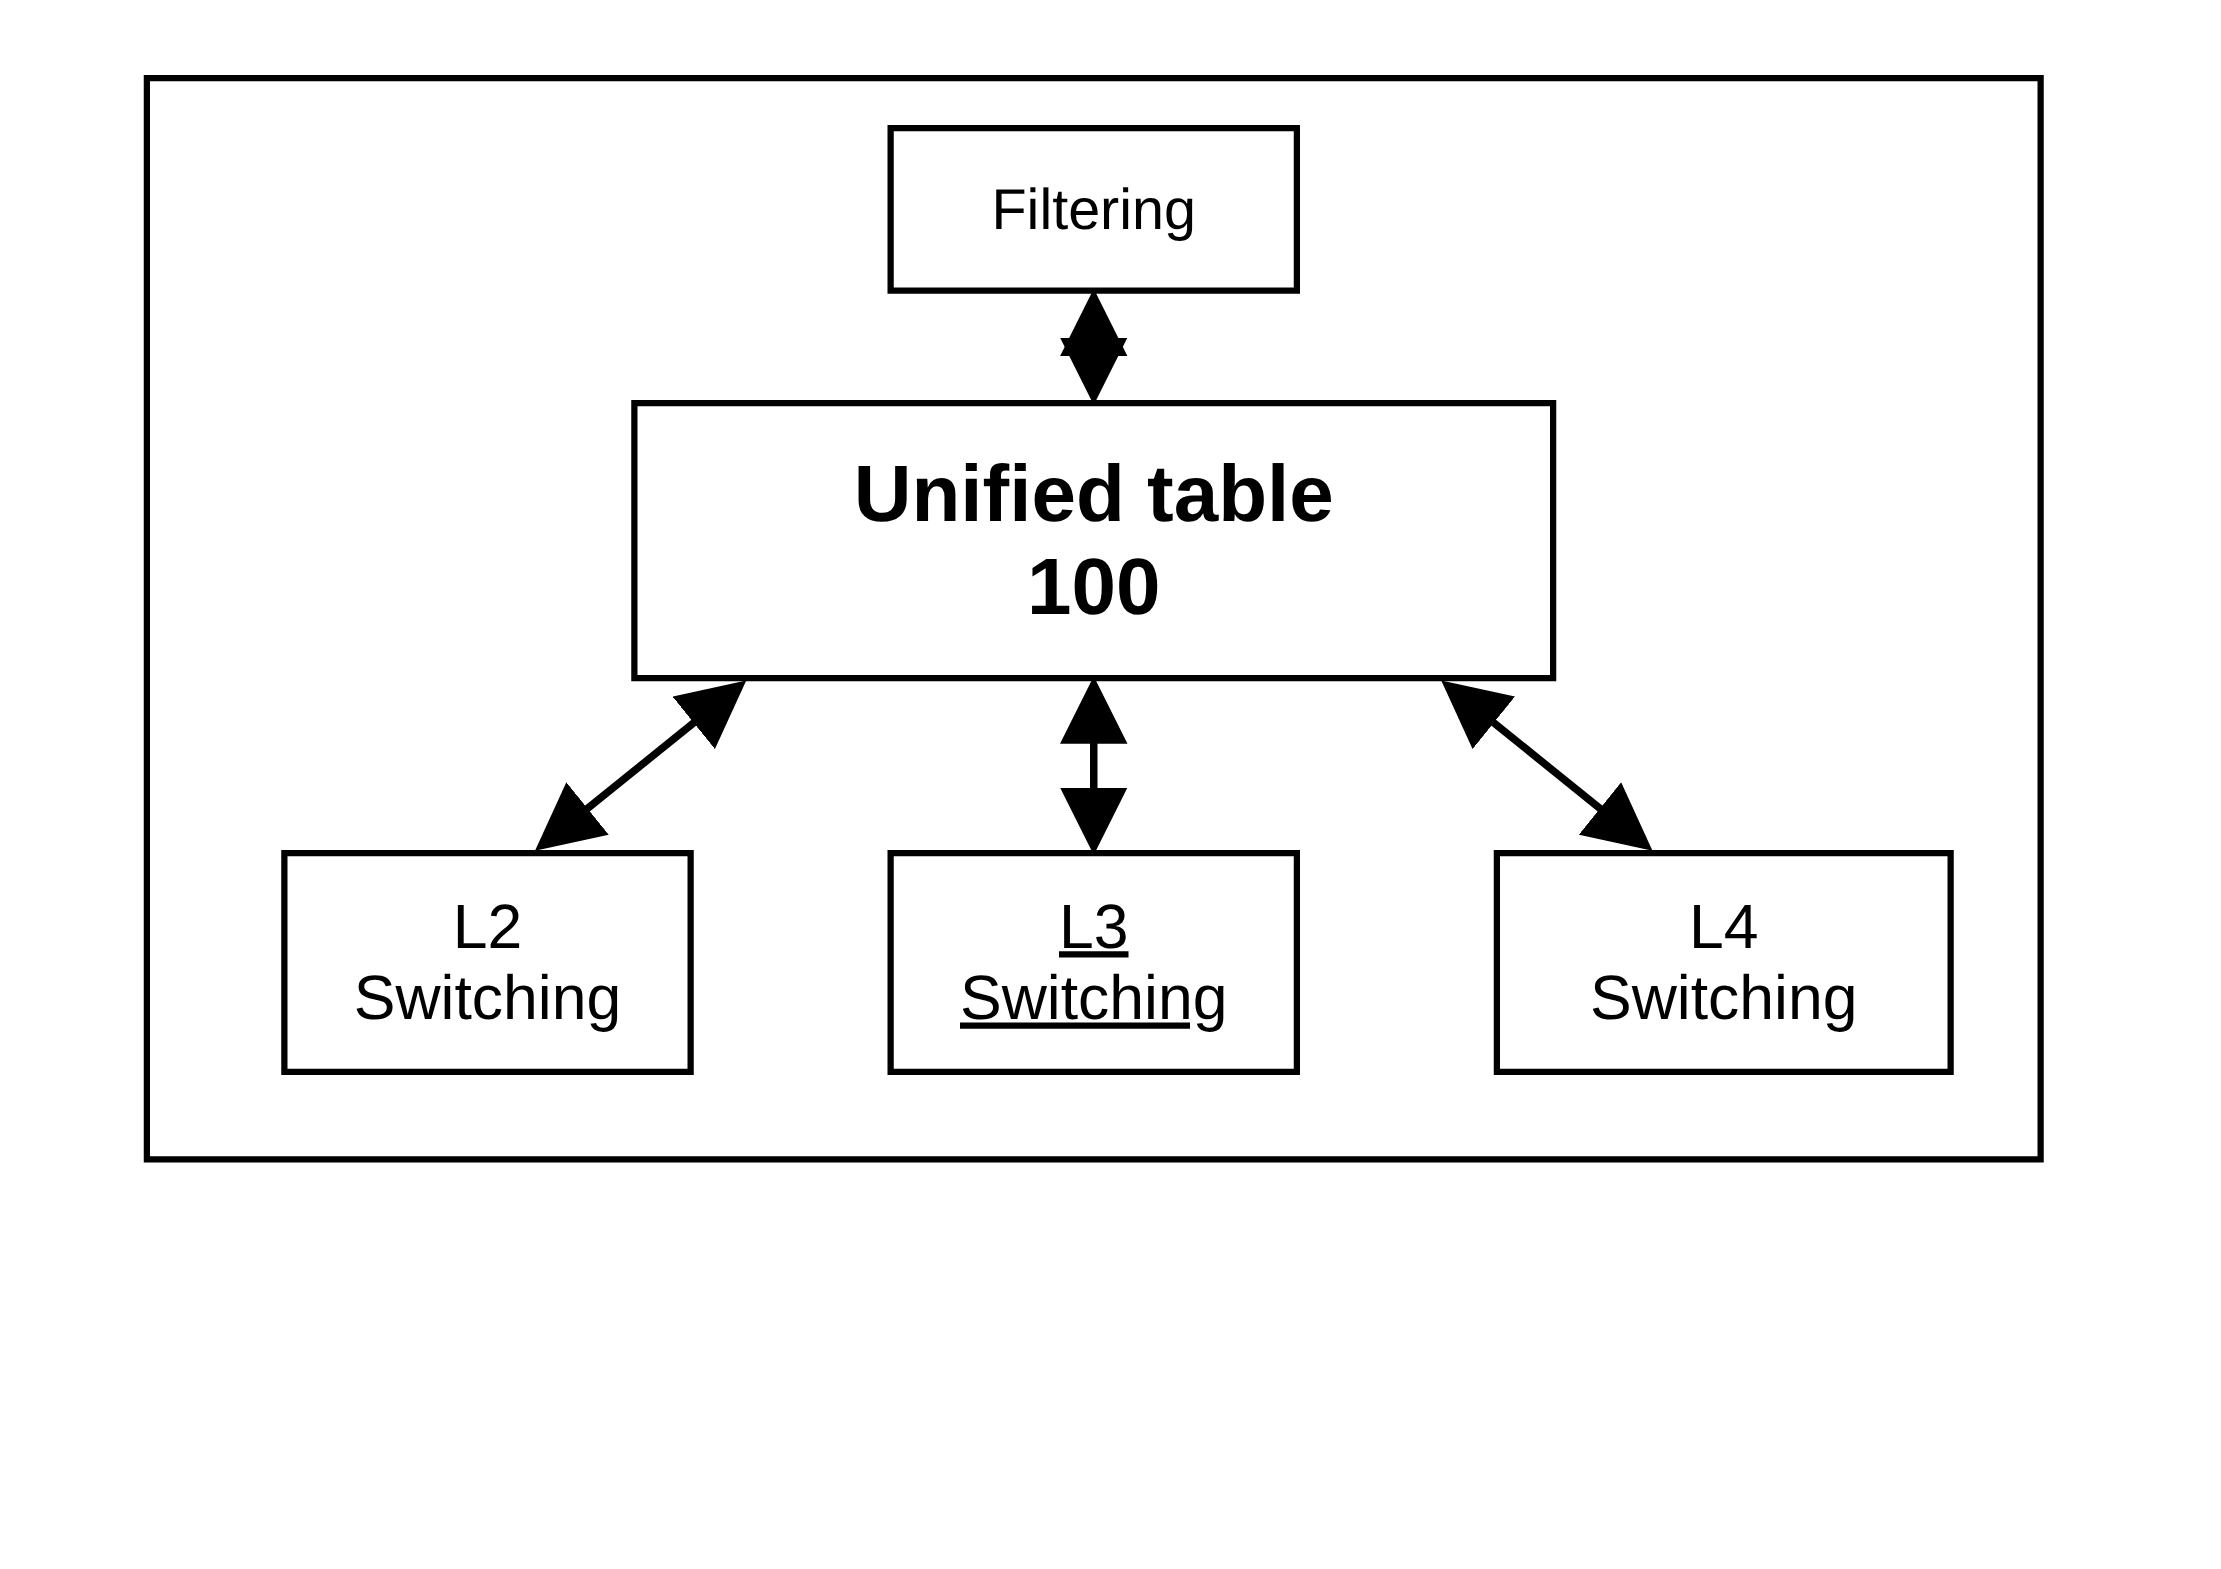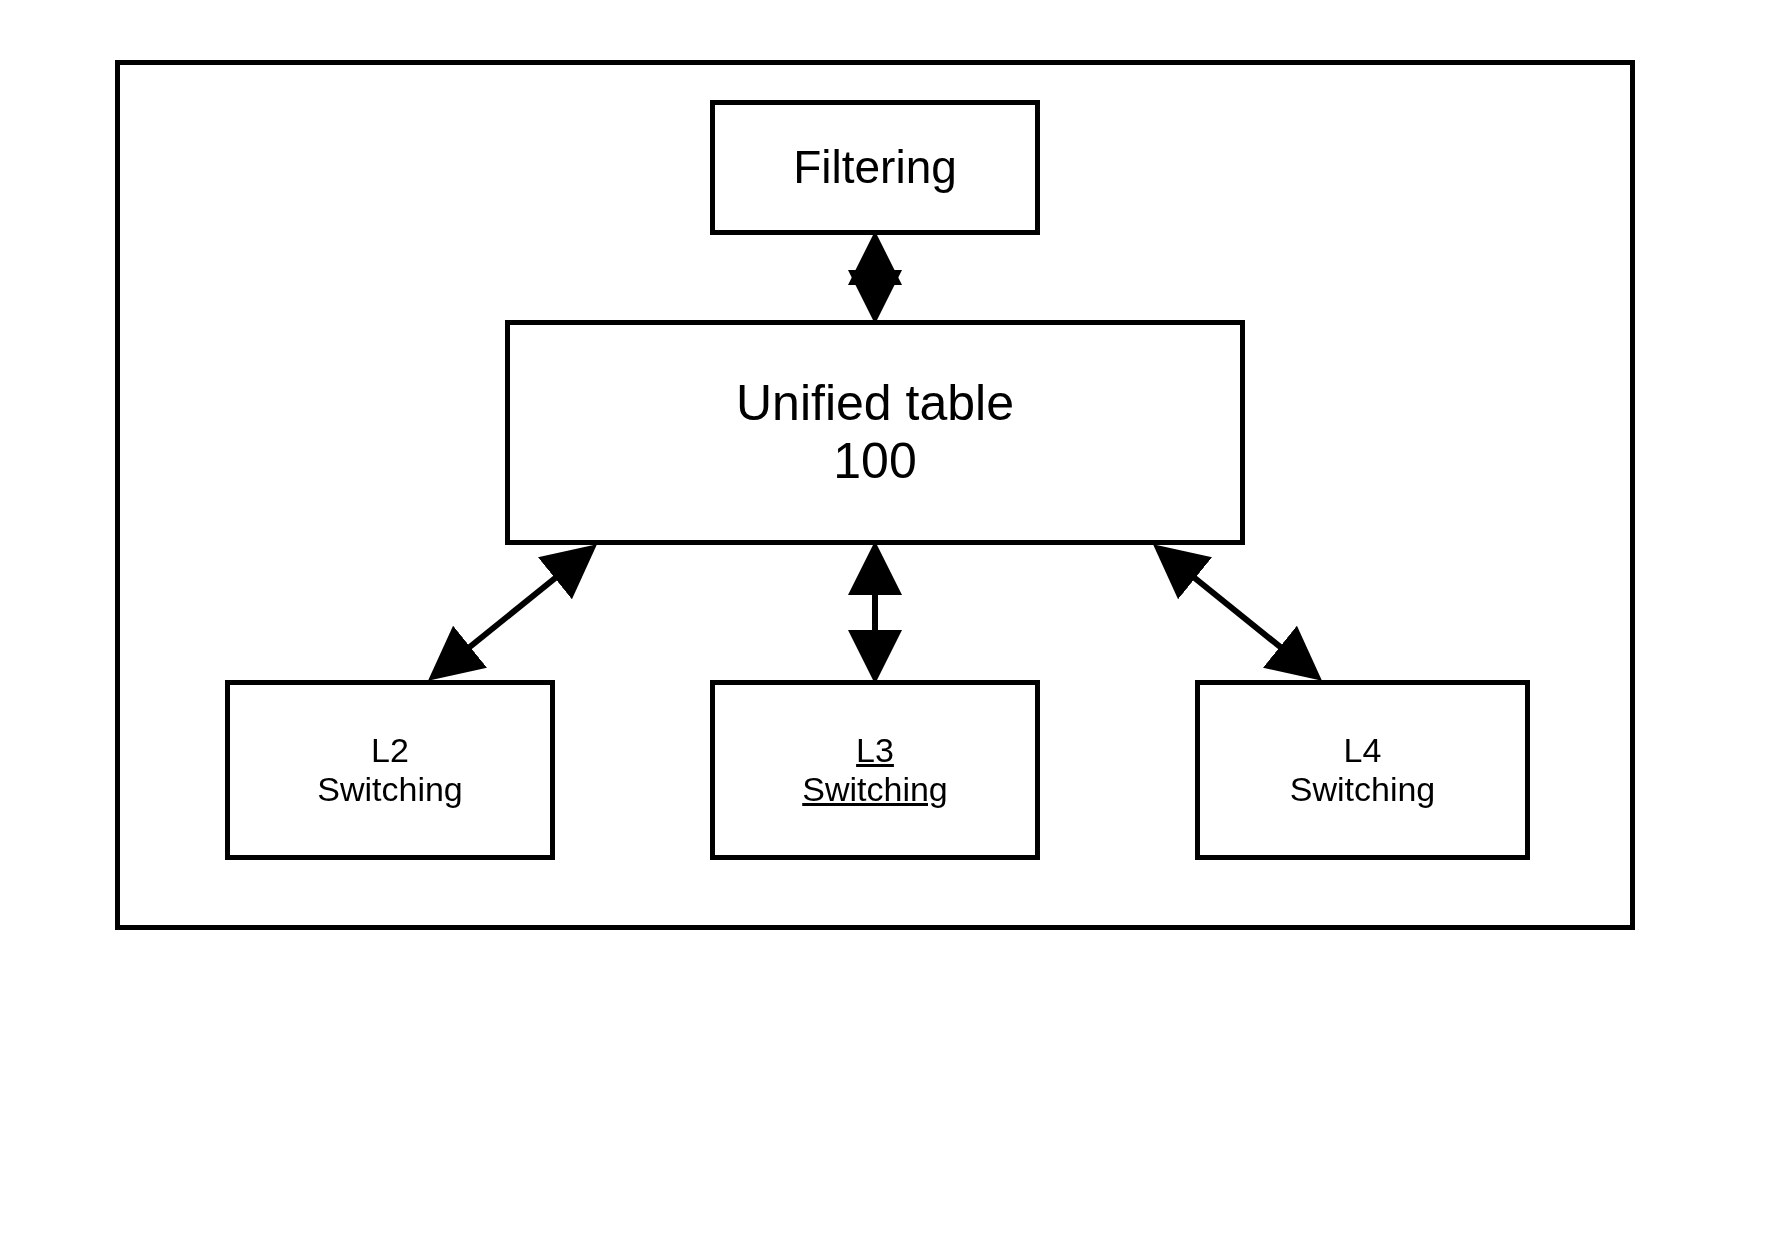--- a/index.html
+++ b/index.html
@@ -31,22 +31,22 @@
     background: #fff;
     display: flex;
     flex-direction: column;
     align-items: center;
     justify-content: center;
     text-align: left;
     line-height: 1.15;
   }
   .box span { display: block; }
   .t-filter   { font-size: 46px; }
-  .t-unified  { font-size: 50px; }
-  .t-switch   { font-size: 34px; }
+  .t-unified  { font-size: 64px; font-weight: bold; }
+  .t-switch   { font-size: 50px; }
   svg.connectors {
     position: absolute;
     left: 0; top: 0;
     width: 1777px; height: 1255px;
     pointer-events: none;
   }
 </style>
 </head>
 <body>
 
@@ -66,21 +66,21 @@
   <div class="box t-switch" style="left:225px; top:680px; width:330px; height:180px;">
     <span>L2</span>
     <span>Switching</span>
   </div>
 
   <div class="box t-switch" style="left:710px; top:680px; width:330px; height:180px;text-decoration:underline;">
     <span>L3</span>
     <span>Switching</span>
   </div>
 
-  <div class="box t-switch" style="left:1195px; top:680px; width:335px; height:180px;">
+  <div class="box t-switch" style="left:1195px; top:680px; width:368px; height:180px;">
     <span>L4</span>
     <span>Switching</span>
   </div>
 
   <svg class="connectors" viewBox="0 0 1777 1255">
     <defs>
       <marker id="arrow" viewBox="0 0 12 12" refX="10" refY="6" markerWidth="9" markerHeight="9" orient="auto-start-reverse">
         <path d="M 0 0 L 12 6 L 0 12 z" fill="#000"></path>
       </marker>
     </defs>

